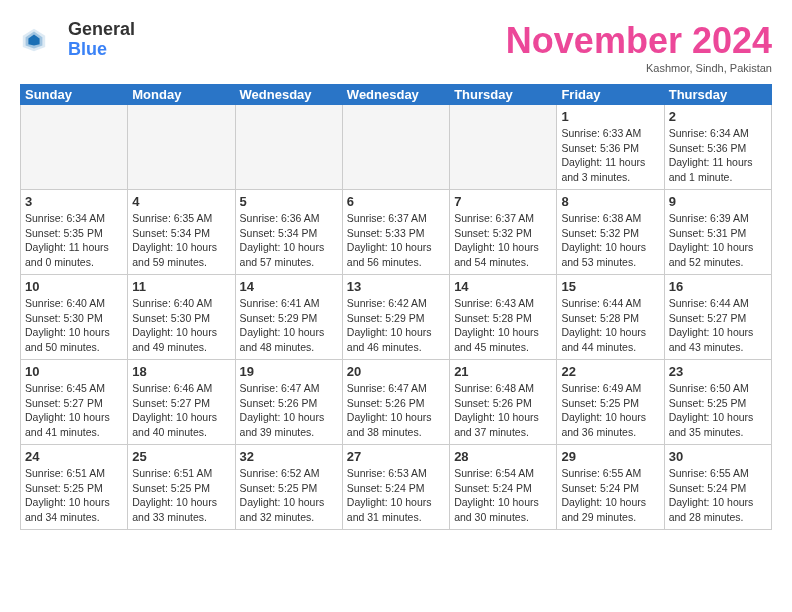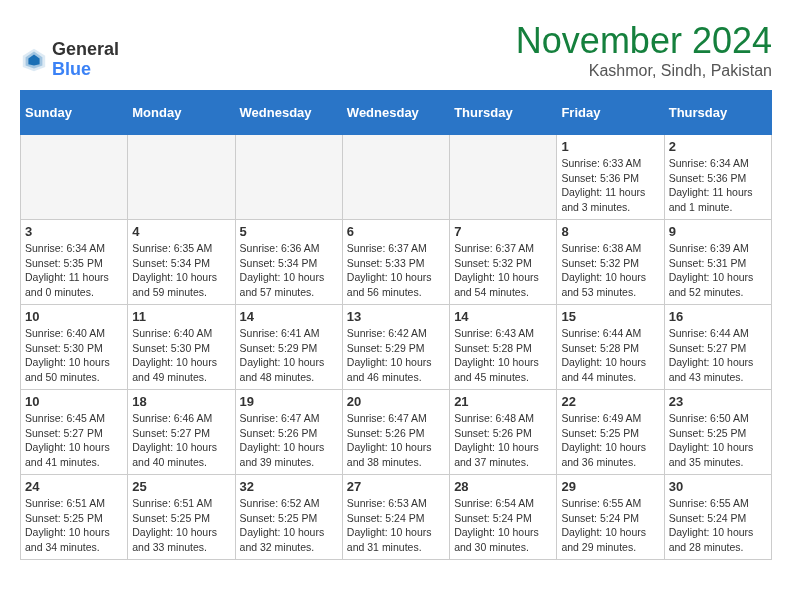--- a/index.html
+++ b/index.html
@@ -12,55 +12,54 @@
     }
     .header {
       display: flex;
       justify-content: space-between;
       align-items: flex-start;
       margin-bottom: 10px;
     }
     .logo {
       display: flex;
       align-items: center;
-      gap: 4px;
-      margin-top: 20px;
+      gap: 20px;
     }
     .logo-text {
       font-size: 18px;
       font-weight: bold;
       line-height: 1.1;
     }
     .logo-text .general { color: #333; }
     .logo-text .blue { color: #3b82f6; }
     .logo-icon {
       width: 28px;
       height: 28px;
     }
     .title-block {
       text-align: right;
     }
     .month-title {
       font-size: 36px;
-      font-weight: normal;
-      color: #15803d;
+      font-weight: bold;
+      color: #ec4899;
     }
     .location {
-      font-size: 16px;
+      font-size: 11px;
       color: #555;
     }
     .calendar {
       width: 100%;
       border-collapse: collapse;
       font-size: 11px;
     }
     .calendar th {
       background: #2a75c7;
       color: #fff;
-      padding: 14px 4px;
+      padding: 2px 4px;
       text-align: left;
       font-size: 13px;
       font-weight: bold;
       border: 1px solid #2a75c7;
     }
     .calendar td {
       border: 1px solid #ccc;
       vertical-align: top;
       padding: 4px;
       width: calc(100% / 7);

